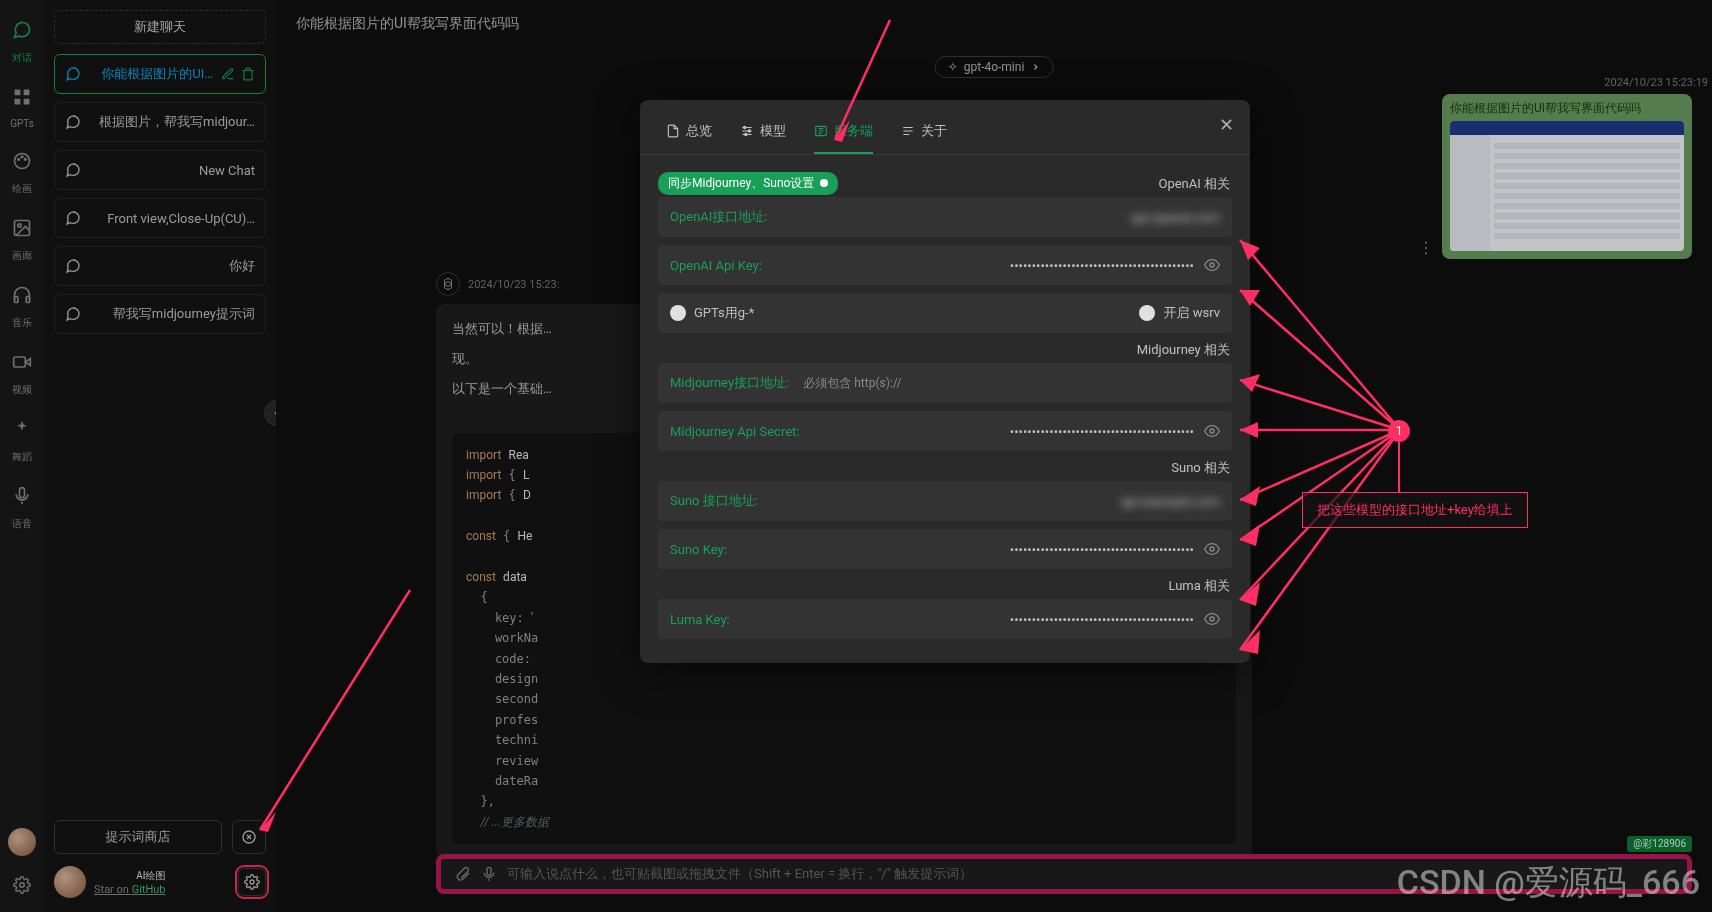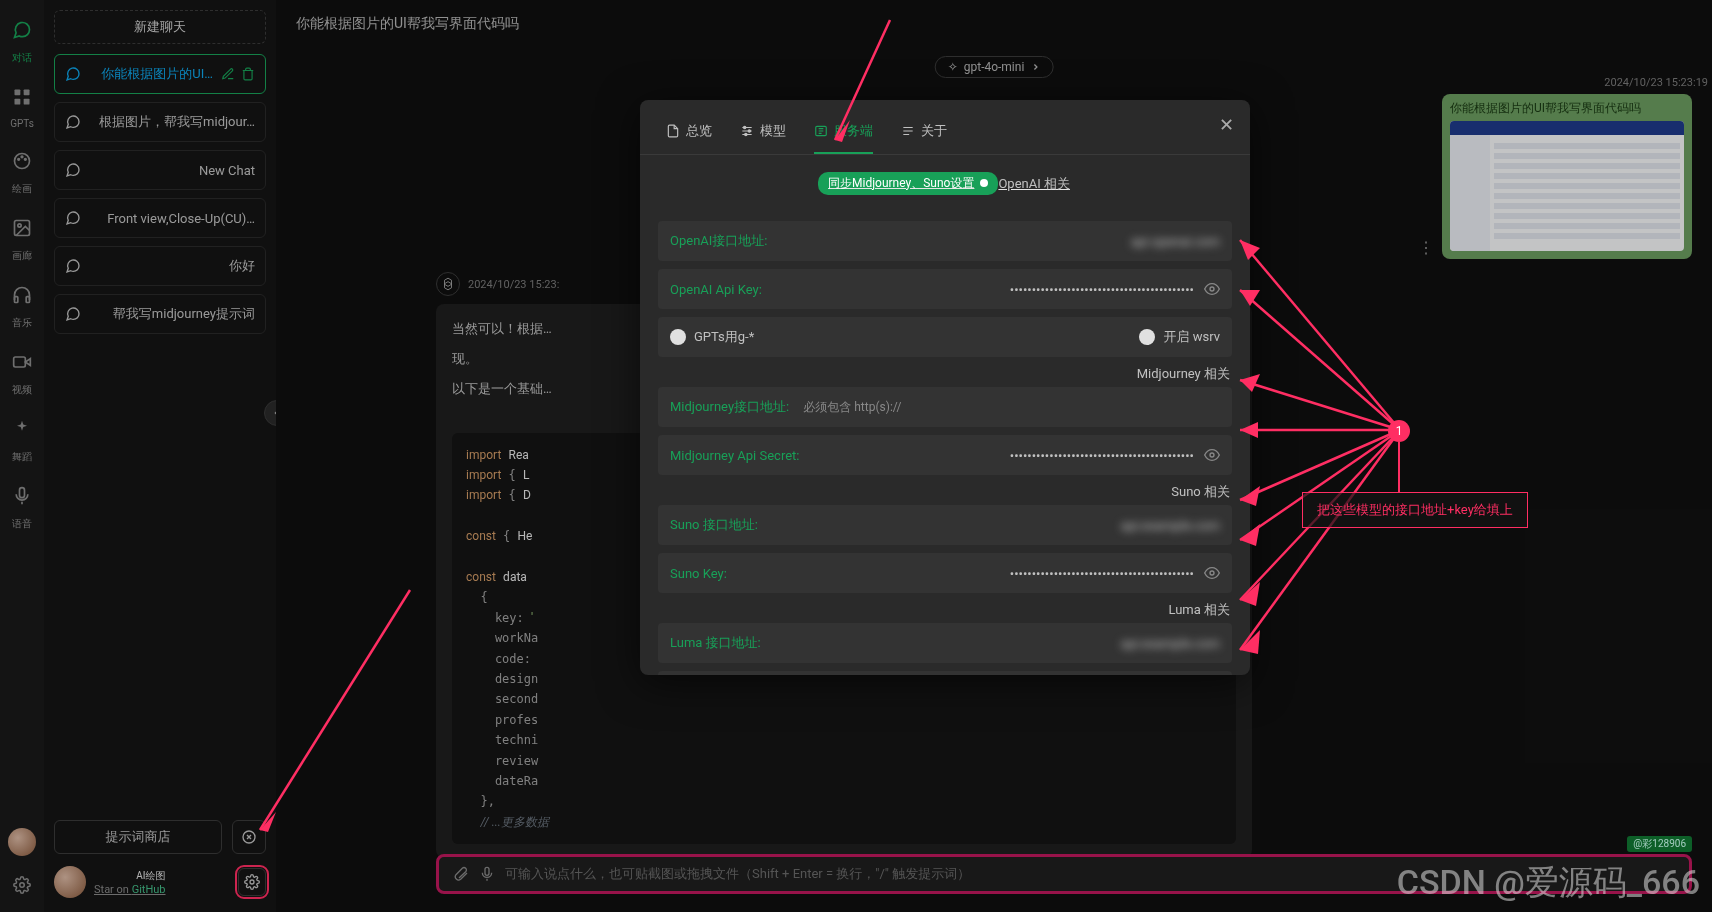--- a/index.html
+++ b/index.html
@@ -46,34 +46,34 @@
 .thumb .trow { position:absolute; left:44px; right:4px; height:6px; background:#dfe3ea; }
 .user-more { position:absolute; top:238px; right:278px; color:#888; font-size:16px; }
 .ai-area { position:absolute; top:272px; left:160px; right:460px; color:#c0c0c0; font-size:13px; }
 .ai-head { display:flex; align-items:center; gap:8px; margin-bottom:8px; }
 .ai-avatar { width:24px; height:24px; border:1px solid #3a3a3a; border-radius:50%; display:flex; align-items:center; justify-content:center; color:#aaa; }
 .ai-time { font-size:11px; color:#7a7a7a; }
 .ai-body { background:#1e1e1e; border-radius:8px; padding:14px 16px; line-height:1.7; position:relative; }
 .ai-body .p { margin-bottom:8px; color:#c0c0c0; }
 .code-block { background:#141414; border-radius:6px; padding:12px 14px; font-family:ui-monospace,Menlo,Consolas,monospace; font-size:12px; color:#a0a0a0; line-height:1.7; white-space:pre; overflow:hidden; }
 .tok-kw { color:#d19a66; } .tok-str { color:#98c379; } .tok-cm { color:#6a737d; font-style:italic; } .tok-id { color:#e5e5e5; }
-.input-bar { position:absolute; bottom:18px; left:160px; right:20px; height:40px; background:#1e1e1e; border:3px solid #be185d; border-radius:8px; display:flex; align-items:center; gap:10px; padding:0 14px; color:#888; }
+.input-bar { position:absolute; bottom:18px; left:160px; right:20px; height:40px; background:#1e1e1e; border:5px solid #be185d; border-radius:8px; display:flex; align-items:center; gap:10px; padding:0 14px; color:#888; }
 .input-bar .ph { flex:1; font-size:13px; color:#6a6a6a; }
 .dev-tag { position:absolute; bottom:60px; right:20px; background:#173; color:#cfe; font-size:10px; padding:1px 6px; border-radius:3px; }
 .watermark { position:absolute; bottom:6px; right:12px; font-size:34px; color:rgba(220,220,220,0.55); font-weight:500; pointer-events:none; }
 
 .modal-mask { position:absolute; inset:0; background:rgba(0,0,0,0.2); }
 .modal { position:absolute; top:100px; left:640px; width:610px; background:#2a2a2a; border-radius:8px; box-shadow:0 8px 40px rgba(0,0,0,.6); }
 .modal-close { position:absolute; top:14px; right:16px; color:#aaa; font-size:18px; cursor:pointer; }
 .modal-tabs { display:flex; gap:28px; padding:22px 26px 0 26px; border-bottom:1px solid #3a3a3a; }
 .mtab { display:flex; align-items:center; gap:6px; color:#c0c0c0; font-size:13px; padding-bottom:12px; cursor:pointer; border-bottom:2px solid transparent; }
 .mtab.active { color:#18a058; border-bottom-color:#18a058; }
 .modal-body { padding:14px 18px 16px 18px; max-height:520px; overflow:auto; }
 .modal-body::-webkit-scrollbar { width:6px; } .modal-body::-webkit-scrollbar-thumb { background:#444; border-radius:3px; }
-.sync-row { display:flex; align-items:center; justify-content:center; margin-bottom:24px;text-decoration:underline; }
+.sync-row { display:flex; align-items:center; justify-content:space-between; margin-bottom:0; }
 .sync-pill { background:#18a058; color:#fff; font-size:12px; padding:3px 10px; border-radius:10px; display:flex; align-items:center; gap:6px; }
 .sync-pill .dot { width:8px; height:8px; border-radius:50%; background:#fff; }
 .section-title { color:#c0c0c0; font-size:13px; text-align:right; margin:6px 2px 4px 0; }
 .form-row { background:#333333; border-radius:4px; height:40px; display:flex; align-items:center; padding:0 12px; margin-bottom:8px; gap:10px; }
 .form-label { color:#18a058; font-size:13px; flex:0 0 auto; }
 .form-input { flex:1; background:transparent; border:none; outline:none; color:#c0c0c0; font-size:13px; text-align:right; }
 .form-input.blur { filter:blur(4px); }
 .eye { color:#888; cursor:pointer; flex:0 0 auto; }
 .form-hint { color:#888; font-size:12px; margin-left:4px; }
 .toggle-row { display:flex; align-items:center; justify-content:space-between; background:#333333; border-radius:4px; height:40px; padding:0 12px; margin-bottom:8px; }
@@ -400,24 +400,20 @@
       </div>
     <div class="form-row">
         <span class="form-label">Suno Key:</span>
         <input class="form-input" type="password" value="••••••••••••••••••••••••••••••••••••••••••" style="">
         <svg class="eye" width="16" height="16" viewBox="0 0 24 24" fill="none" stroke="currentColor" stroke-width="2">
           <path d="M1 12s4-8 11-8 11 8 11 8-4 8-11 8-11-8-11-8z"></path>
           <circle cx="12" cy="12" r="3"></circle>
         </svg>
       </div>
     <div class="section-title">Luma 相关</div>
-    <div class="form-row">
-        <span class="form-label">Luma 接口地址:</span>
-        <input class="form-input blur" value="api.example.com" style="">
-      </div>
     <div class="form-row">
         <span class="form-label">Luma Key:</span>
         <input class="form-input" type="password" value="••••••••••••••••••••••••••••••••••••••••••" style="">
         <svg class="eye" width="16" height="16" viewBox="0 0 24 24" fill="none" stroke="currentColor" stroke-width="2">
           <path d="M1 12s4-8 11-8 11 8 11 8-4 8-11 8-11-8-11-8z"></path>
           <circle cx="12" cy="12" r="3"></circle>
         </svg>
       </div>
 
   </div>

